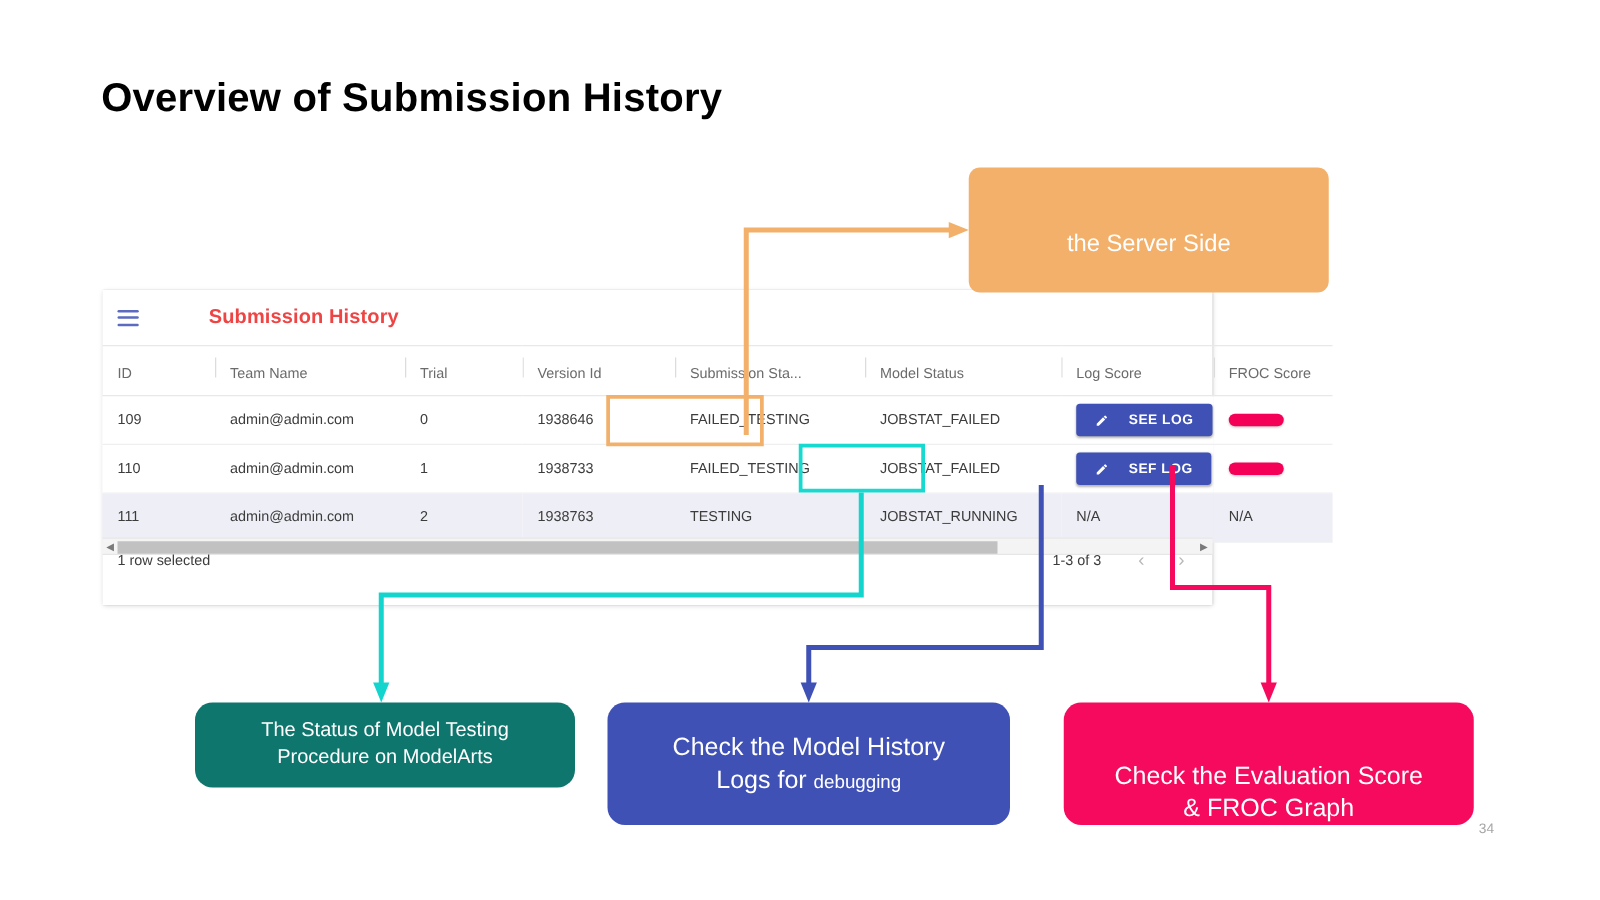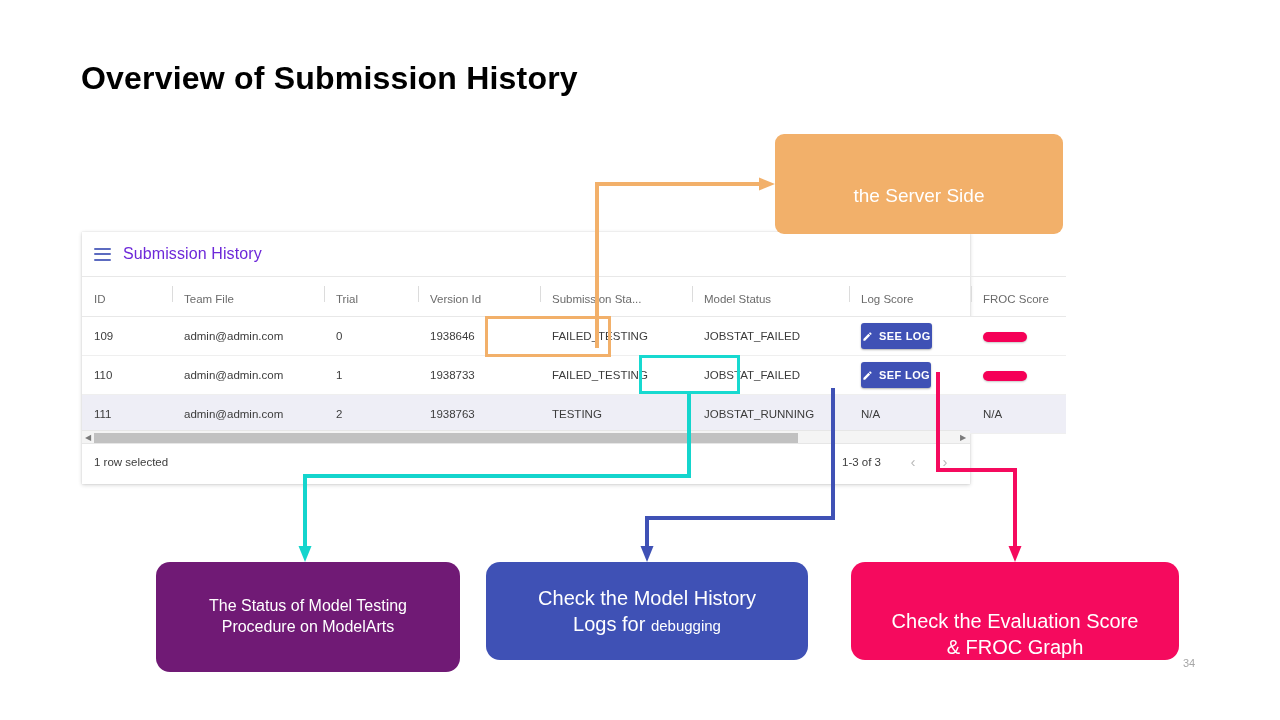--- a/index.html
+++ b/index.html
@@ -29,21 +29,21 @@
     background:#ffffff;
     box-shadow:0 1px 4px rgba(0,0,0,.18), 0 0 1px rgba(0,0,0,.14);
     box-sizing:border-box;
   }
   .app-header{
     position:absolute;left:0;top:0;width:100%;height:44px;
     display:flex;align-items:center;padding-left:12px;box-sizing:border-box;
   }
   .hamburger{width:17px;height:13px;display:flex;flex-direction:column;justify-content:space-between;margin-right:12px;}
   .hamburger i{display:block;height:2px;background:#5c6bc0;border-radius:1px;}
-  .app-title{font-size:16px;font-weight:normal;color:#6d28d9;letter-spacing:.1px;}
+  .app-title{font-size:16px;font-weight:bold;color:#ef4444;letter-spacing:.1px;margin-left:44px;}
 
   
   .tbl{position:absolute;left:0;top:44px;width:100%;border-collapse:collapse;table-layout:fixed;}
   .tbl th{
     font-size:11.5px;font-weight:normal;color:#6b6b6b;text-align:left;
     height:35px;padding:4px 0 0 12px;border-bottom:1px solid #e8e8e8;border-top:1px solid #e8e8e8;
     position:relative;white-space:nowrap;overflow:hidden;
   }
   .tbl th + th::before{
     content:"";position:absolute;left:0;top:9px;width:1px;height:16px;background:#dcdcdc;
@@ -58,23 +58,23 @@
   .col-id{width:78px;}
   .col-team{width:140px;}
   .col-trial{width:82px;}
   .col-version{width:110px;}
   .col-subm{width:140px;}
   .col-model{width:145px;margin-top:32px;}
   .col-log{width:110px;}
   .col-froc{width:83px;}
 
   .see-log-btn{
-    display:inline-flex;align-items:center;gap:6px;
+    display:inline-flex;align-items:center;gap:16px;
     background:#3f51b5;color:#fff;border:none;border-radius:3px;
-    height:26px;padding:0 1px;font-size:11px;font-weight:bold;letter-spacing:.4px;
+    height:26px;padding:0 15px;font-size:11px;font-weight:bold;letter-spacing:.4px;
     box-shadow:0 1px 2px rgba(0,0,0,.3);cursor:pointer;
     font-family:"Liberation Sans",sans-serif;
   }
   .pencil{width:11px;height:11px;display:inline-block;}
   .froc-bar{
     display:inline-block;width:44px;height:10px;border-radius:5px;background:#f50057;
     box-shadow:0 1px 2px rgba(0,0,0,.22);vertical-align:middle;
   }
   .na-text{color:#5a5a5a;}
 
@@ -82,40 +82,40 @@
   .hscroll{
     position:absolute;left:0;top:198px;width:100%;height:14px;background:#f4f4f4;
     border-top:1px solid #e6e6e6;border-bottom:1px solid #e6e6e6;box-sizing:border-box;
   }
   .hscroll .thumb{position:absolute;left:12px;top:2px;width:704px;height:10px;background:#c1c1c1;}
   .hscroll .arr{position:absolute;top:2px;width:10px;height:10px;color:#7a7a7a;font-size:8px;line-height:10px;text-align:center;}
   .hscroll .arr.l{left:1px;}
   .hscroll .arr.r{right:2px;}
 
   
-  .card-foot{position:absolute;left:0;top:213px;width:100%;height:39px;}
+  .card-foot{position:absolute;left:0;top:200px;width:100%;height:39px;}
   .rows-sel{position:absolute;left:12px;top:11px;font-size:11.5px;color:#3c3c3c;}
   .range-lbl{position:absolute;left:760px;top:11px;font-size:11.5px;color:#3c3c3c;}
   .pg-btn{position:absolute;top:6px;width:22px;height:22px;color:#b9b9b9;font-size:15px;line-height:22px;text-align:center;cursor:pointer;}
   .pg-prev{left:820px;}
   .pg-next{left:852px;}
 
   
   .hl{position:absolute;box-sizing:border-box;background:transparent;}
   .hl-orange{left:485px;top:316px;width:126px;height:41px;border:3px solid #f2b06a;}
   .hl-teal{left:639px;top:355px;width:101px;height:39px;border:3px solid #17d9d0;}
 
   
   .callout{
     position:absolute;border-radius:9px;color:#ffffff;
     display:flex;align-items:center;justify-content:center;text-align:center;
     box-sizing:border-box;line-height:1.30;
   }
   .callout.orange{left:775px;top:134px;width:288px;height:100px;background:#f2b06a;font-size:19px;}
-  .callout.teal{left:156px;top:562px;width:304px;height:110px;background:#701a75;border-radius:14px;font-size:16px;}
+  .callout.teal{left:156px;top:562px;width:304px;height:68px;background:#0f766e;border-radius:14px;font-size:16px;}
   .callout.blue{left:486px;top:562px;width:322px;height:98px;background:#3f51b5;border-radius:14px;font-size:20px;}
   .callout.pink{left:851px;top:562px;width:328px;height:98px;background:#f50a5e;border-radius:14px;font-size:20px;align-items:flex-end;}
   .small-word{font-size:15px;}
 
   svg.arrows{position:absolute;left:0;top:0;width:1280px;height:720px;pointer-events:none;}
 </style>
 </head>
 <body>
 
 <div id="slide">
@@ -130,21 +130,21 @@
           <i></i>
           <i></i>
       </span>
       <span class="app-title">Submission History</span>
     </div>
 
     <table class="tbl">
       <thead>
         <tr>
           <th class="col-id">ID</th>
-          <th class="col-team">Team File</th>
+          <th class="col-team">Team Name</th>
           <th class="col-trial">Trial</th>
           <th class="col-version">Version Id</th>
           <th class="col-subm">Submission Sta...</th>
           <th class="col-model">Model Status</th>
           <th class="col-log">Log Score</th>
           <th class="col-froc">FROC Score</th>
         </tr>
       </thead>
       <tbody>
         <tr class="row-plain">

